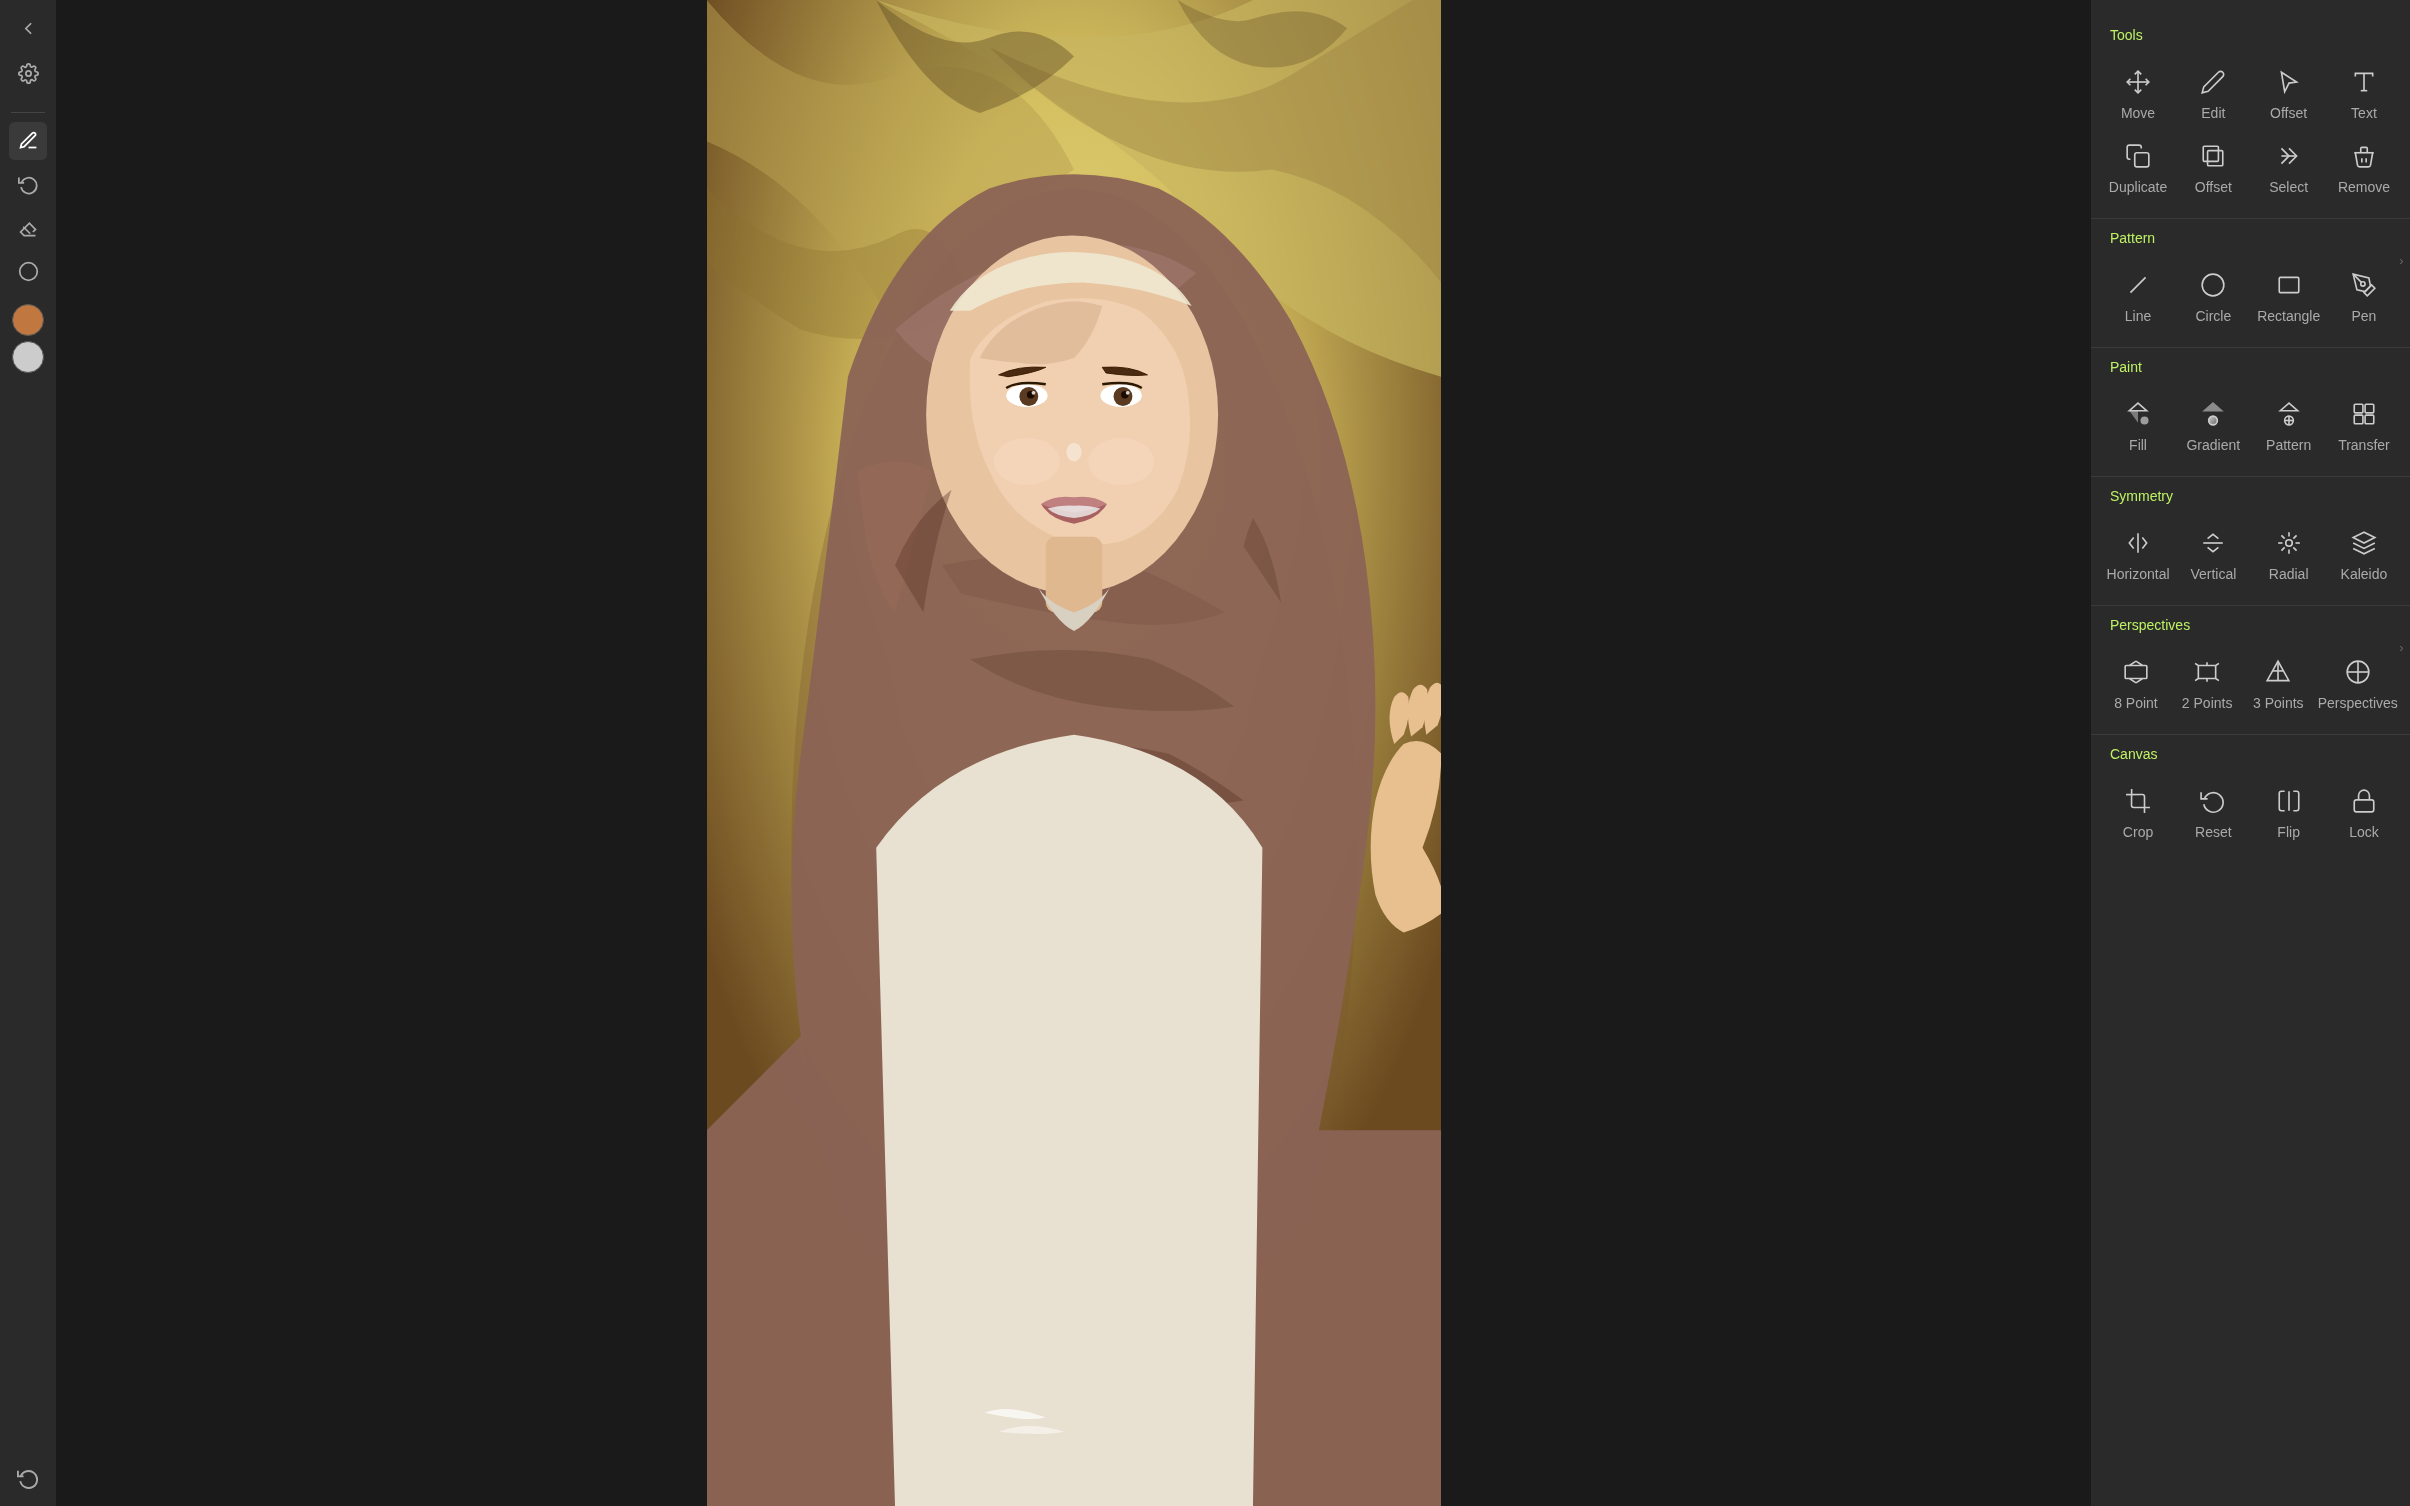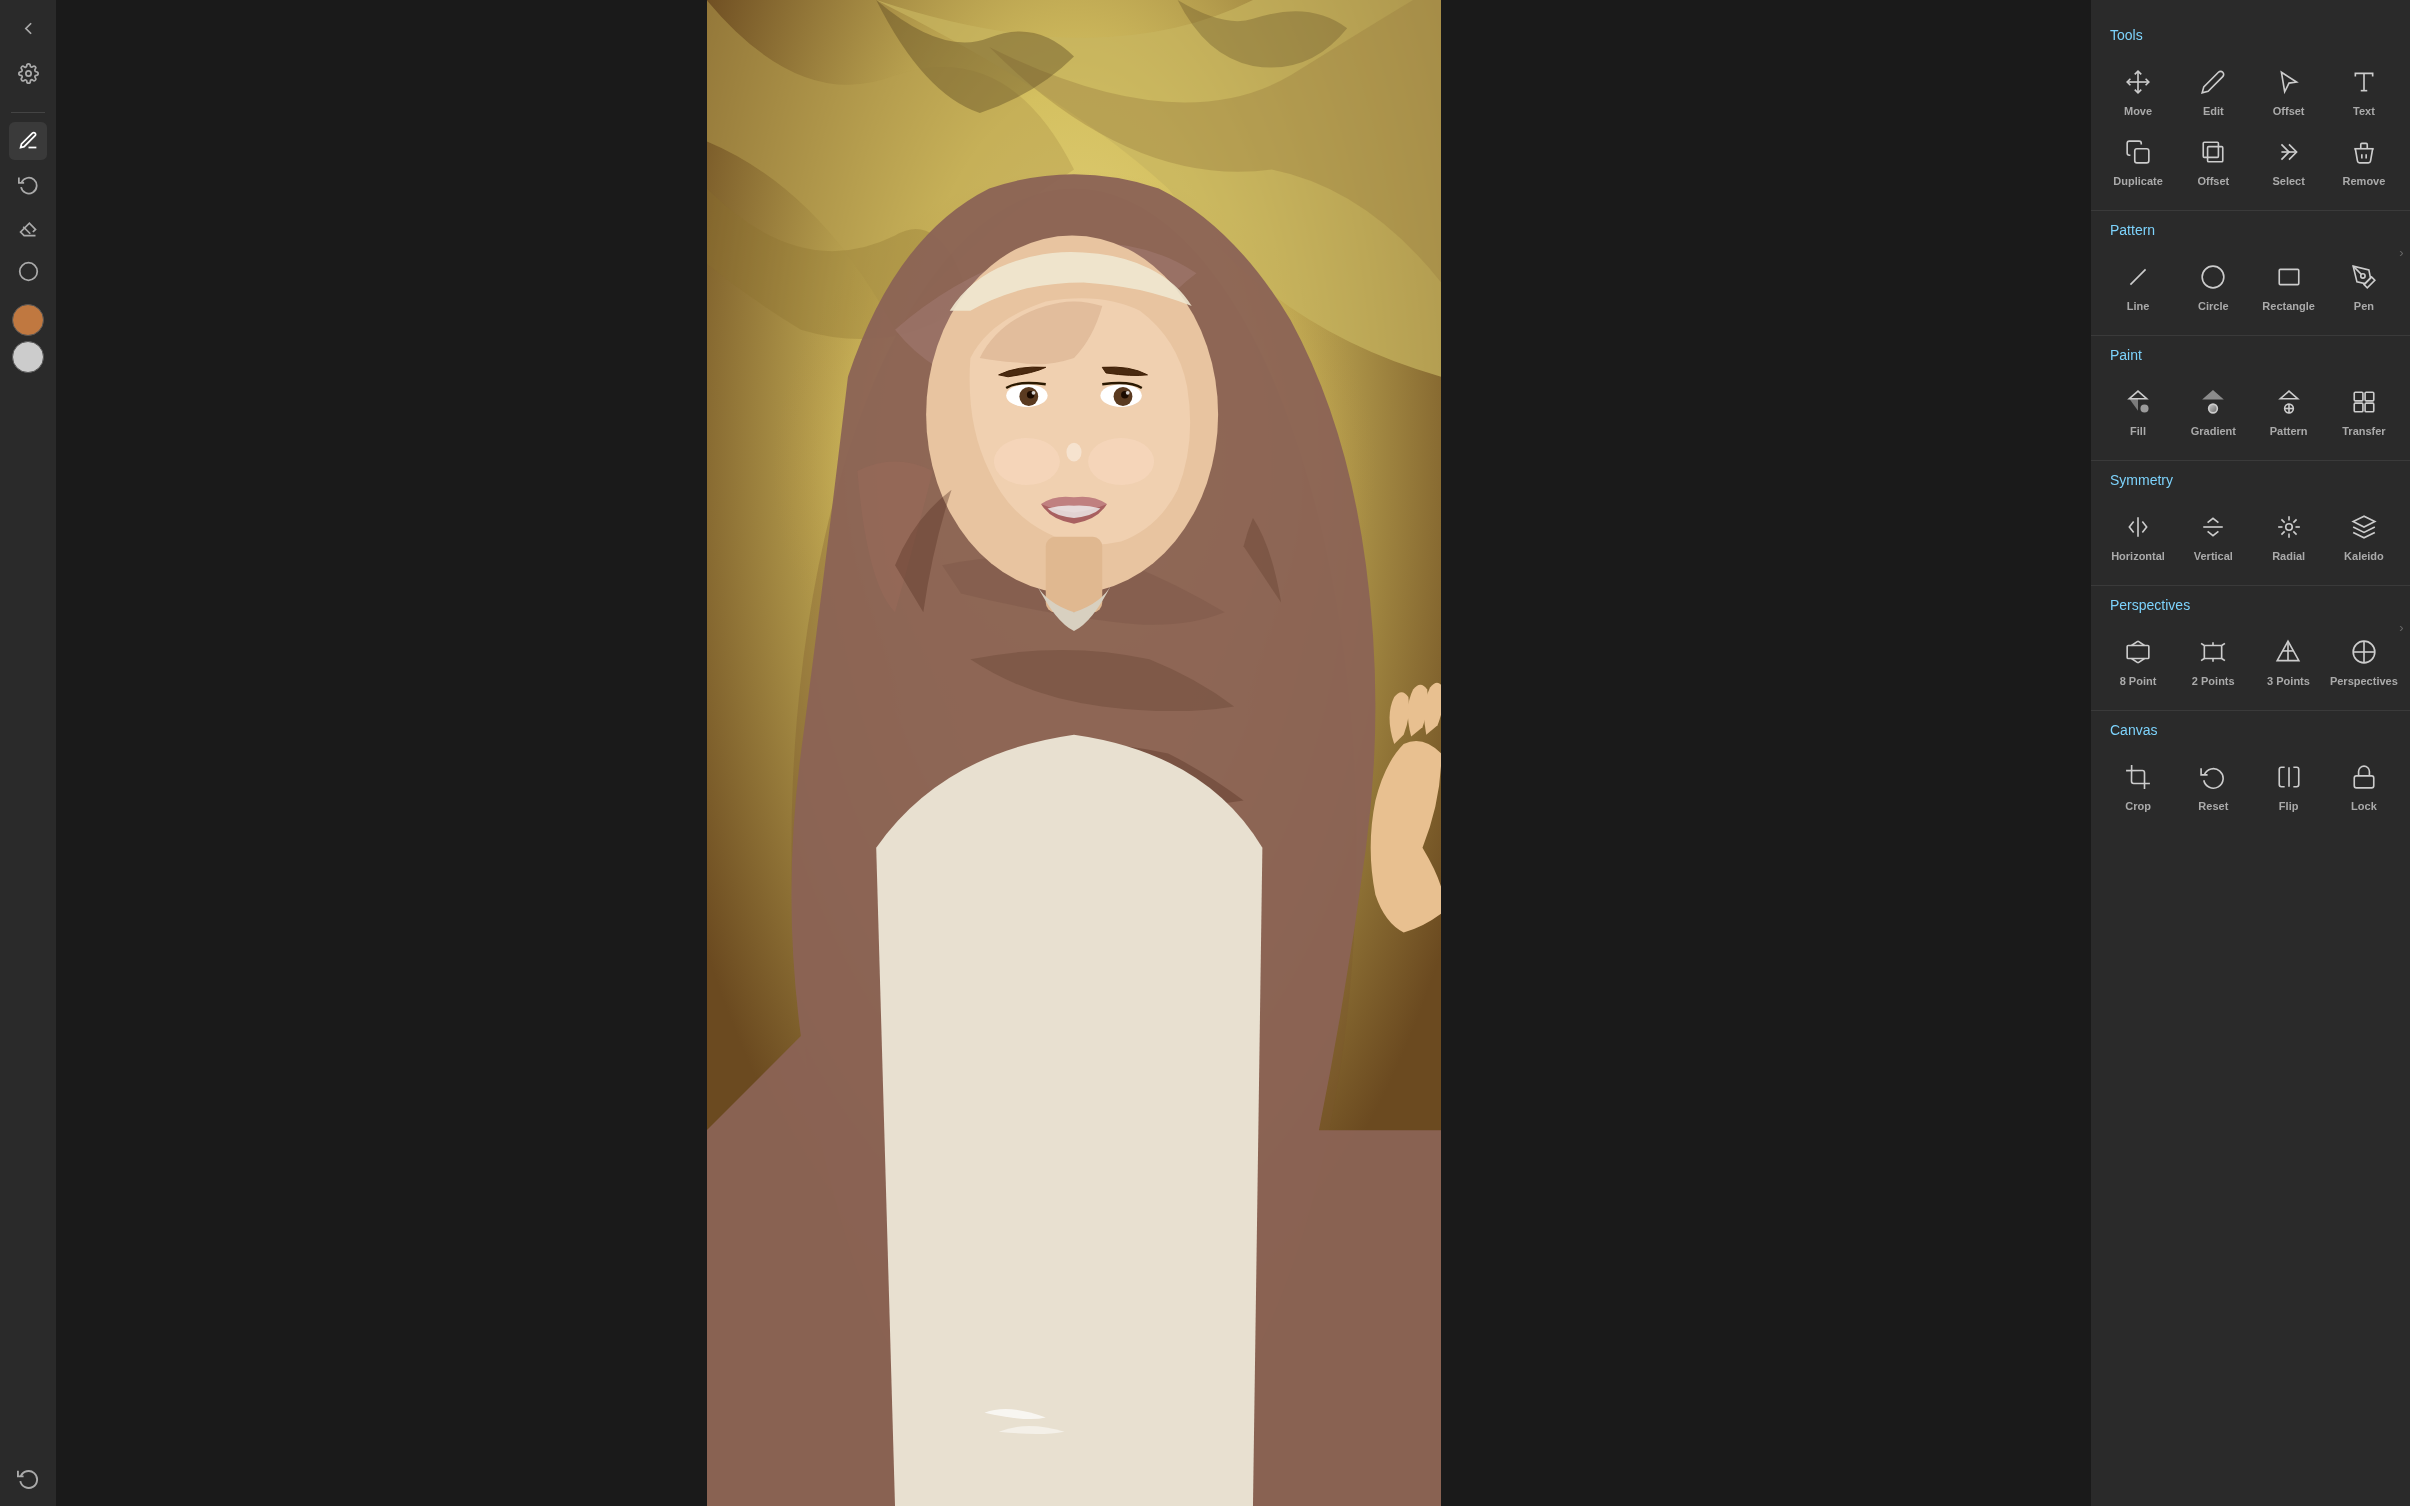--- a/index.html
+++ b/index.html
@@ -94,21 +94,21 @@
       width: 320px;
       height: 100%;
       background: #2a2a2a;
       flex-shrink: 0;
       overflow-y: auto;
       padding: 19px 0;
     }
 
     .panel-section-title {
       font-size: 14px;
-      color: #7dd3fc;
+      color: #bef264;
       padding: 7.5px 19px;
       font-weight: 500;
     }
 
     .tools-grid {
       display: grid;
       grid-template-columns: repeat(4, 1fr);
       gap: 0;
       padding: 3.8px 9.4px 11.3px;
     }
@@ -128,25 +128,24 @@
       width: 34px;
       height: 34px;
       display: flex;
       align-items: center;
       justify-content: center;
       color: #ccc;
       font-size: 21px;
     }
 
     .tool-label {
-      font-size: 11px;
+      font-size: 14px;
       color: #aaa;
       text-align: left;
       white-space: nowrap;
-      font-weight: bold;
     }
 
     .section-divider {
       width: 100%;
       height: 0.9px;
       background: #3a3a3a;
       margin: 3.8px 0;
     }
 
     .chevron-right {

